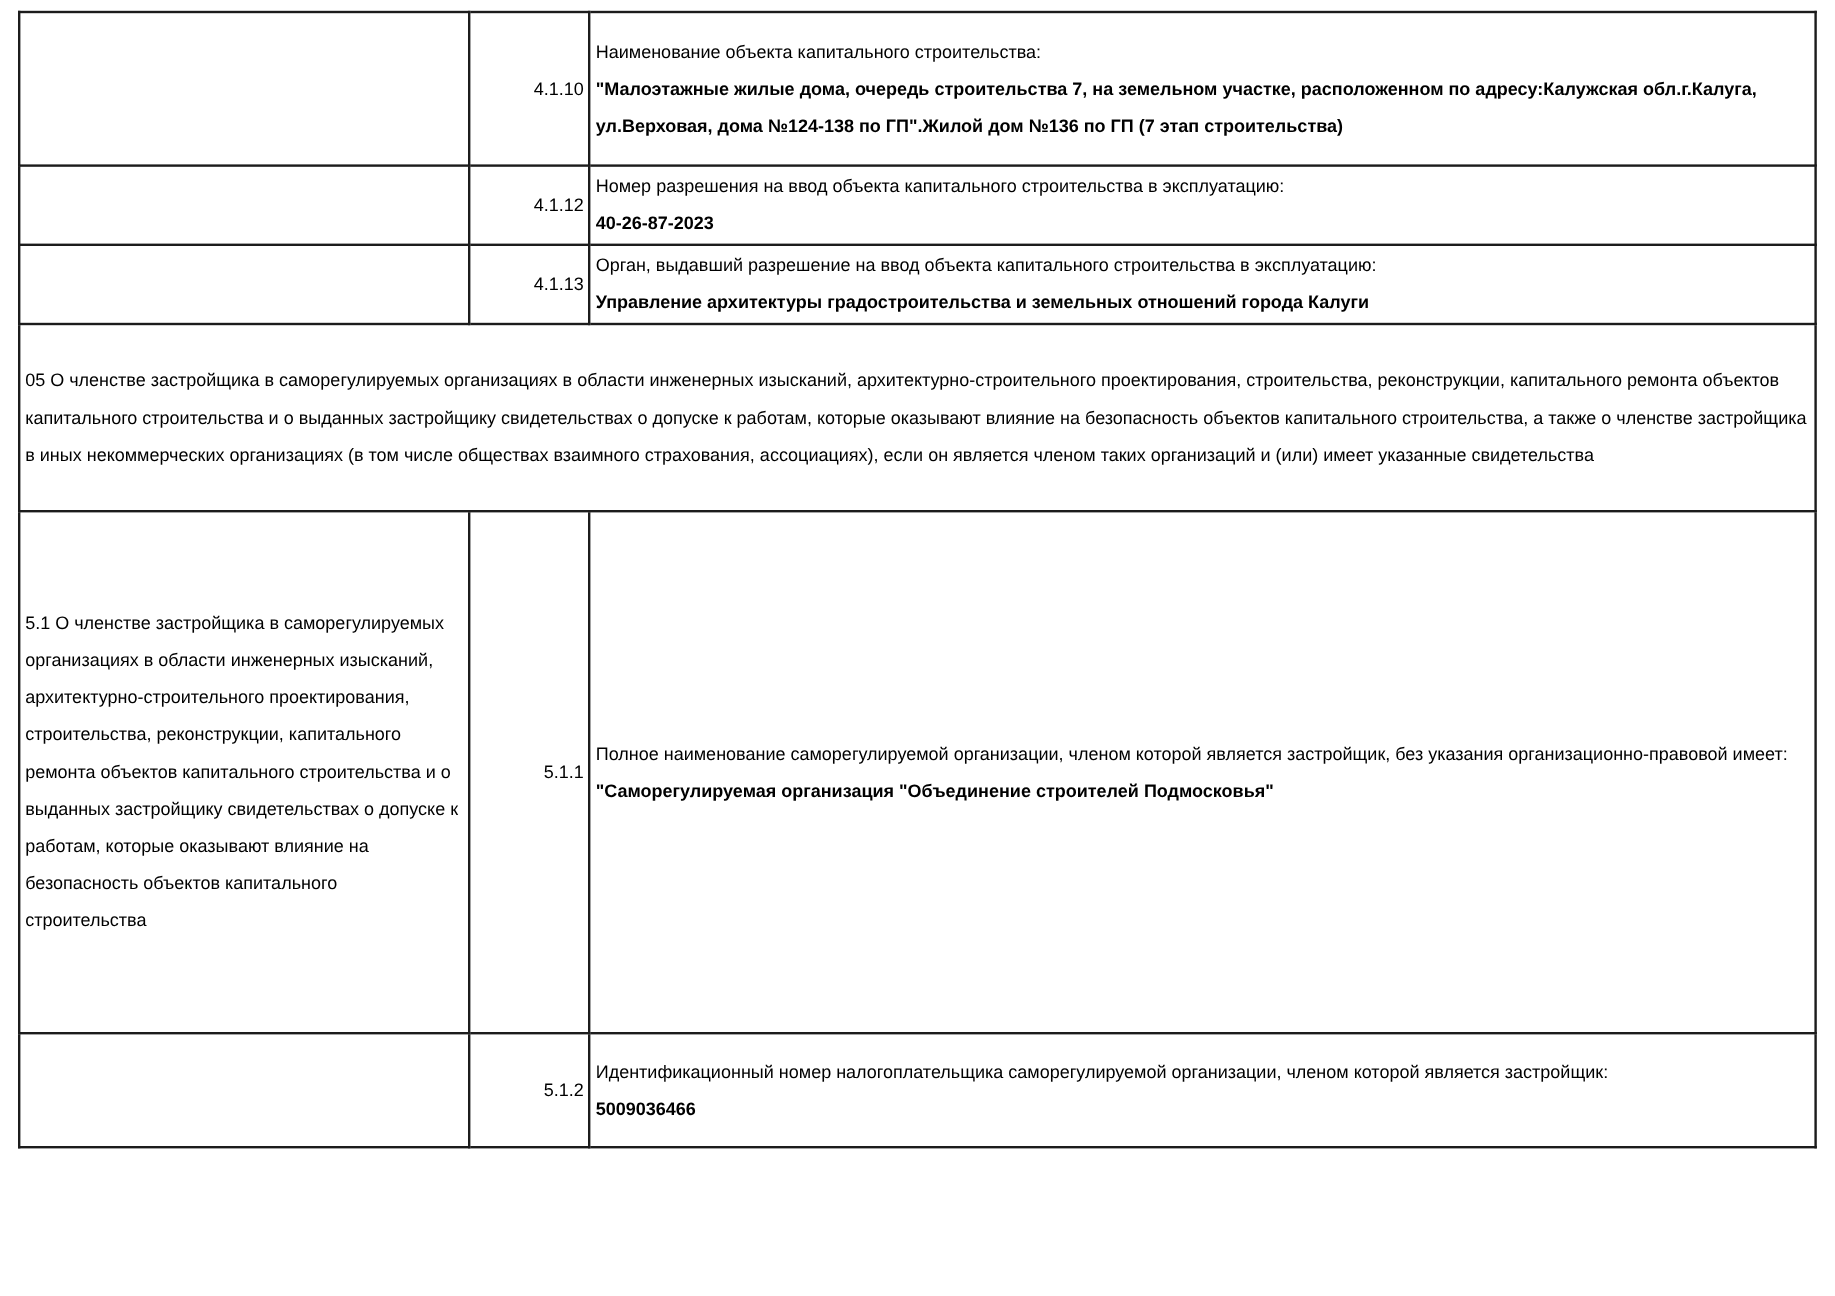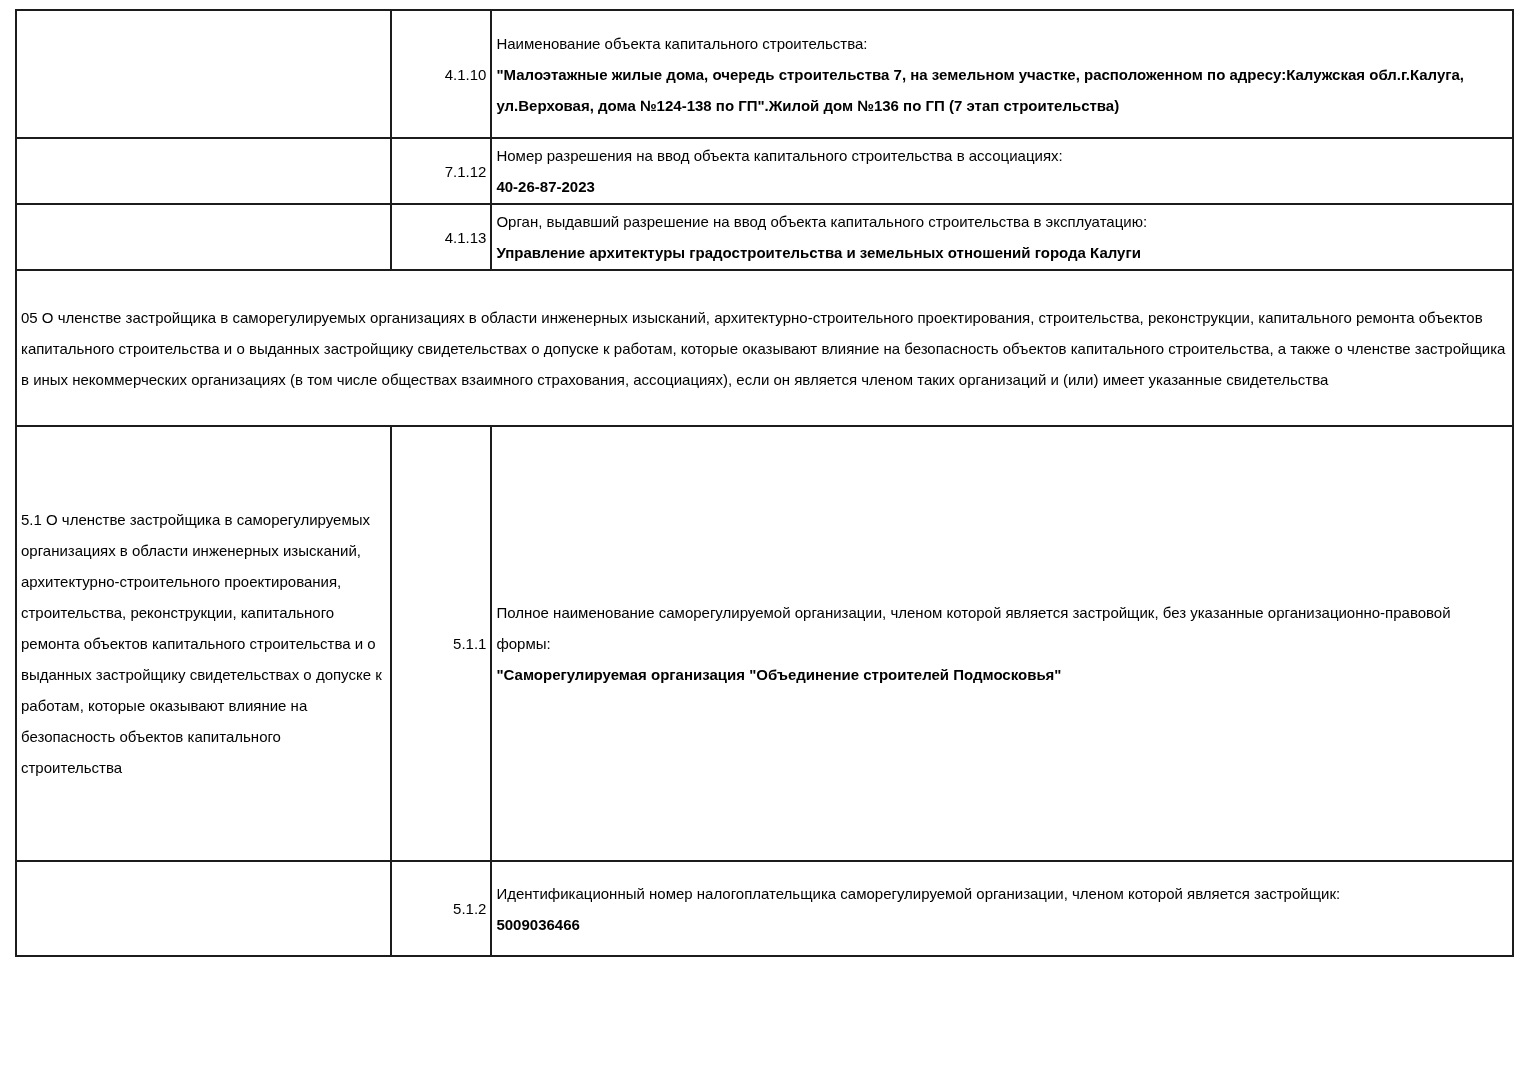--- a/index.html
+++ b/index.html
@@ -61,23 +61,23 @@
     <td class="num-cell">4.1.10</td>
     <td>
       <div>Наименование объекта капитального строительства:</div>
       <div class="field-value">"Малоэтажные жилые дома, очередь строительства 7, на земельном участке, расположенном по адресу:Калужская обл.г.Калуга, ул.Верховая, дома №124-138 по ГП".Жилой дом №136 по ГП (7 этап строительства)</div>
     </td>
   </tr>
 
 
   <tr class="r-4112">
     <td></td>
-    <td class="num-cell">7.1.12</td>
+    <td class="num-cell">4.1.12</td>
     <td>
-      <div>Номер разрешения на ввод объекта капитального строительства в ассоциациях:</div>
+      <div>Номер разрешения на ввод объекта капитального строительства в эксплуатацию:</div>
       <div class="field-value">40-26-87-2023</div>
     </td>
   </tr>
 
   <tr class="r-4113">
     <td></td>
     <td class="num-cell">4.1.13</td>
     <td>
       <div>Орган, выдавший разрешение на ввод объекта капитального строительства в эксплуатацию:</div>
       <div class="field-value">Управление архитектуры градостроительства и земельных отношений города Калуги</div>
@@ -85,21 +85,21 @@
   </tr>
 
   <tr class="r-sec">
     <td class="section-cell" colspan="3">05 О членстве застройщика в саморегулируемых организациях в области инженерных изысканий, архитектурно-строительного проектирования, строительства, реконструкции, капитального ремонта объектов капитального строительства и о выданных застройщику свидетельствах о допуске к работам, которые оказывают влияние на безопасность объектов капитального строительства, а также о членстве застройщика в иных некоммерческих организациях (в том числе обществах взаимного страхования, ассоциациях), если он является членом таких организаций и (или) имеет указанные свидетельства</td>
   </tr>
 
   <tr class="r-51">
     <td>5.1 О членстве застройщика в саморегулируемых организациях в области инженерных изысканий, архитектурно-строительного проектирования, строительства, реконструкции, капитального ремонта объектов капитального строительства и о выданных застройщику свидетельствах о допуске к работам, которые оказывают влияние на безопасность объектов капитального строительства</td>
     <td class="num-cell">5.1.1</td>
     <td>
-      <div>Полное наименование саморегулируемой организации, членом которой является застройщик, без указанные организационно-правовой формы:</div>
+      <div>Полное наименование саморегулируемой организации, членом которой является застройщик, без указания организационно-правовой имеет:</div>
       <div class="field-value">"Саморегулируемая организация "Объединение строителей Подмосковья"</div>
     </td>
   </tr>
 
   <tr class="r-512">
     <td></td>
     <td class="num-cell">5.1.2</td>
     <td>
       <div>Идентификационный номер налогоплательщика саморегулируемой организации, членом которой является застройщик:</div>
       <div class="field-value">5009036466</div>

